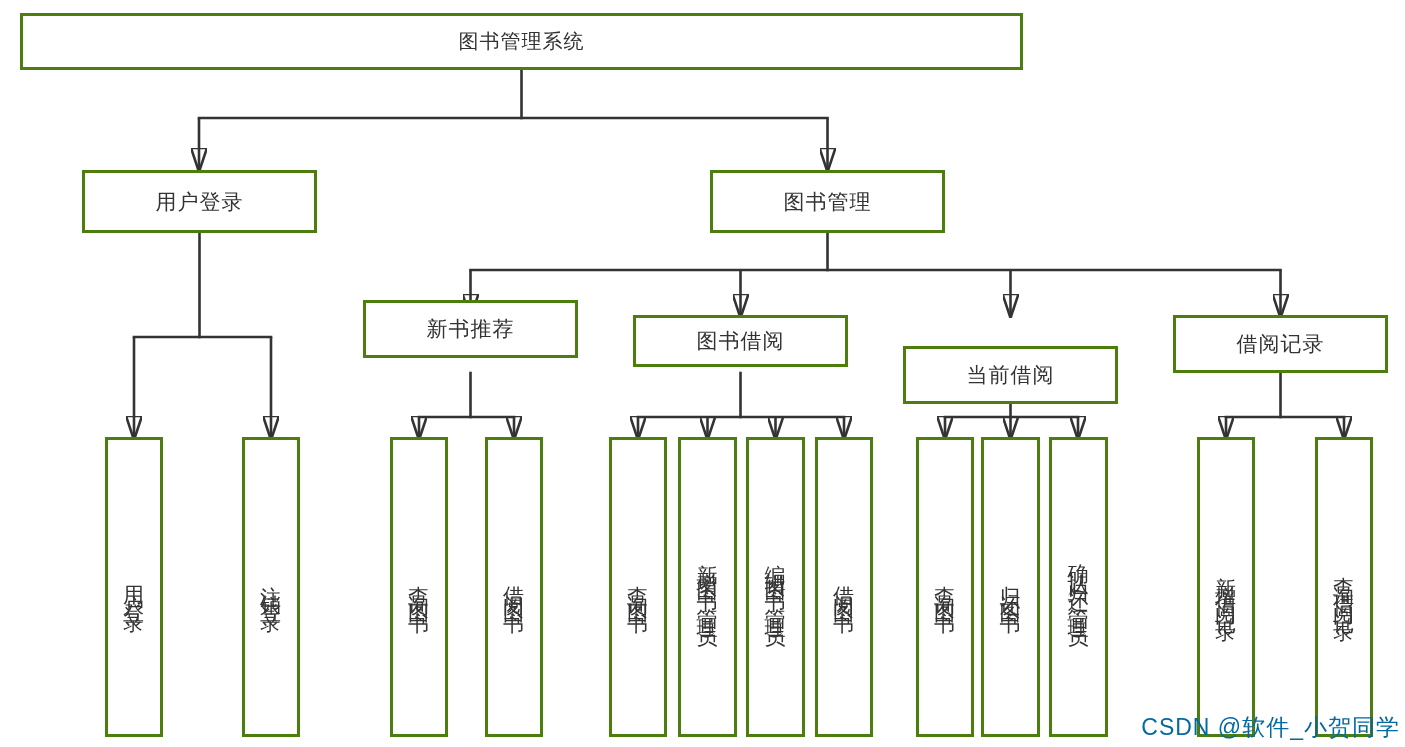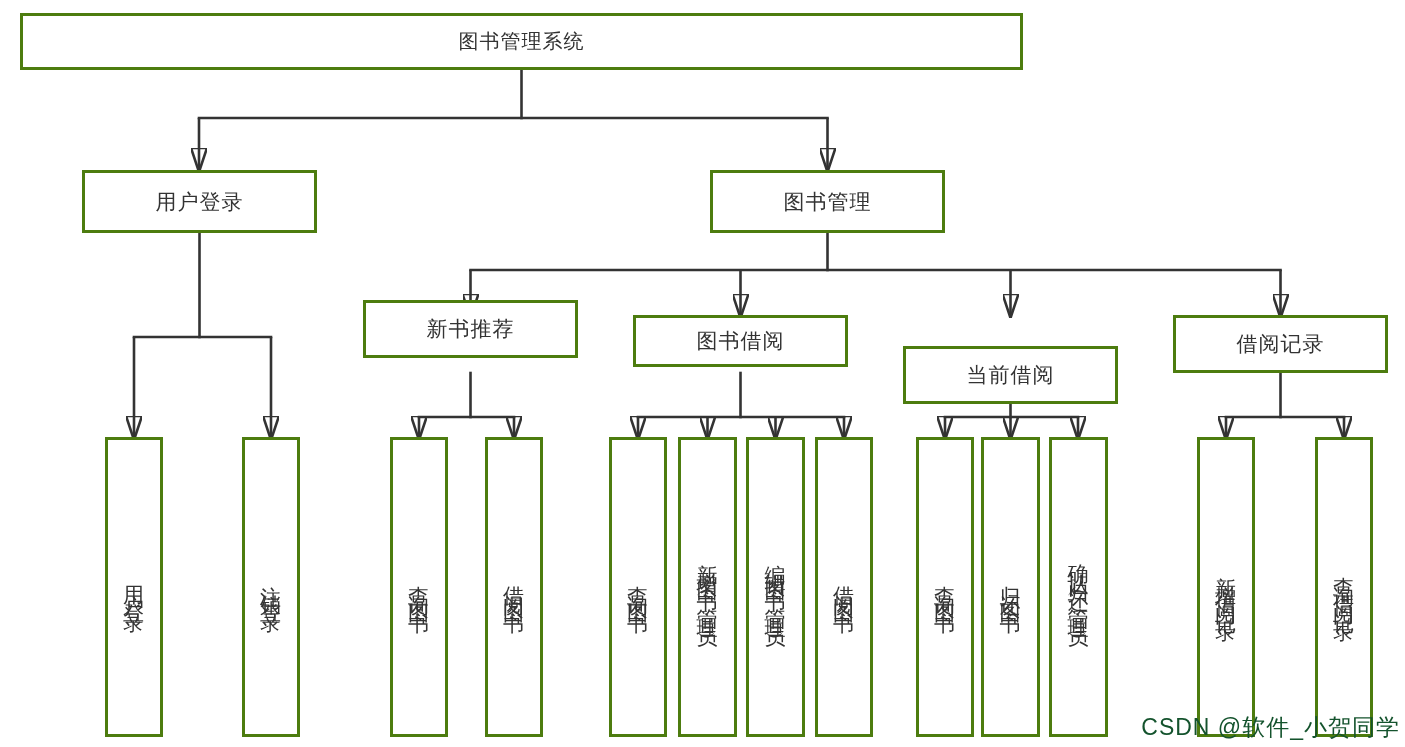--- a/index.html
+++ b/index.html
@@ -55,21 +55,21 @@
     text-orientation: mixed;
     font-size: 21px;
     letter-spacing: 9px;
     line-height: 1;
   }
   .watermark {
     position: absolute;
     right: 5px;
     bottom: 4px;
     font-size: 23px;
-    color: #14532d;
+    color: #0369a1;
     z-index: 3;
     letter-spacing: 1px;
     white-space: nowrap;
   }
 </style>
 </head>
 <body>
 
 <div class="stage">
 

